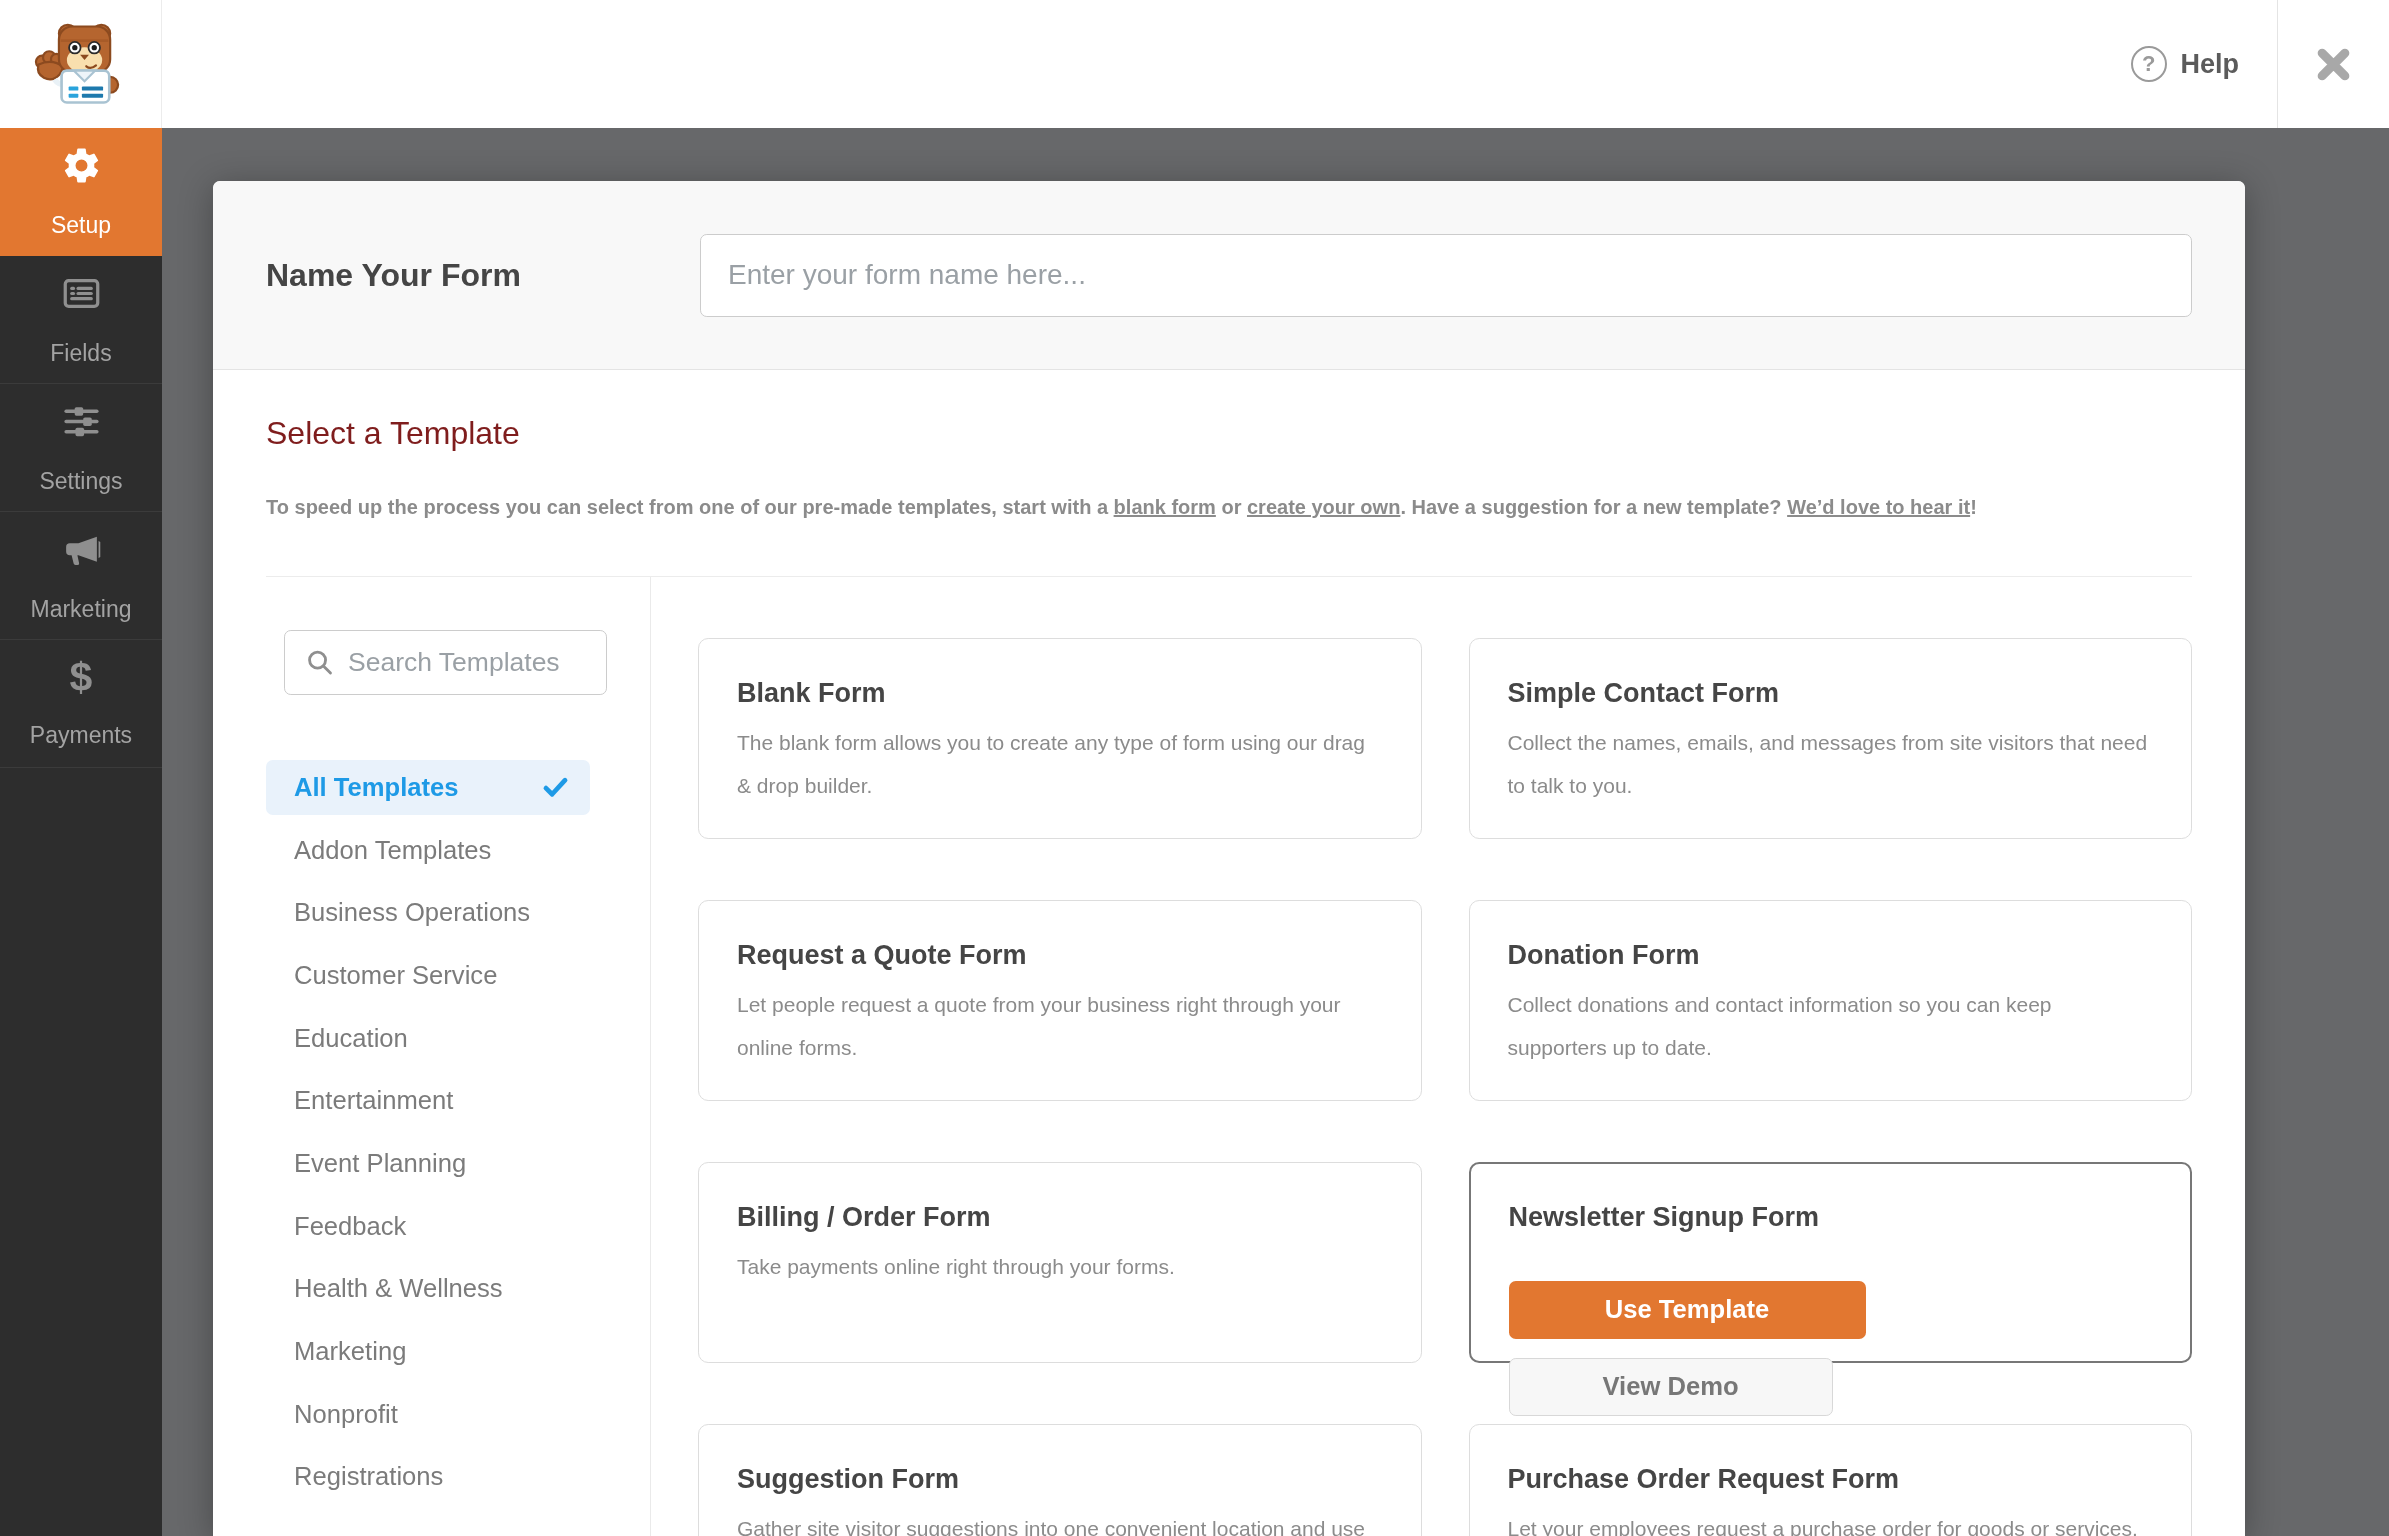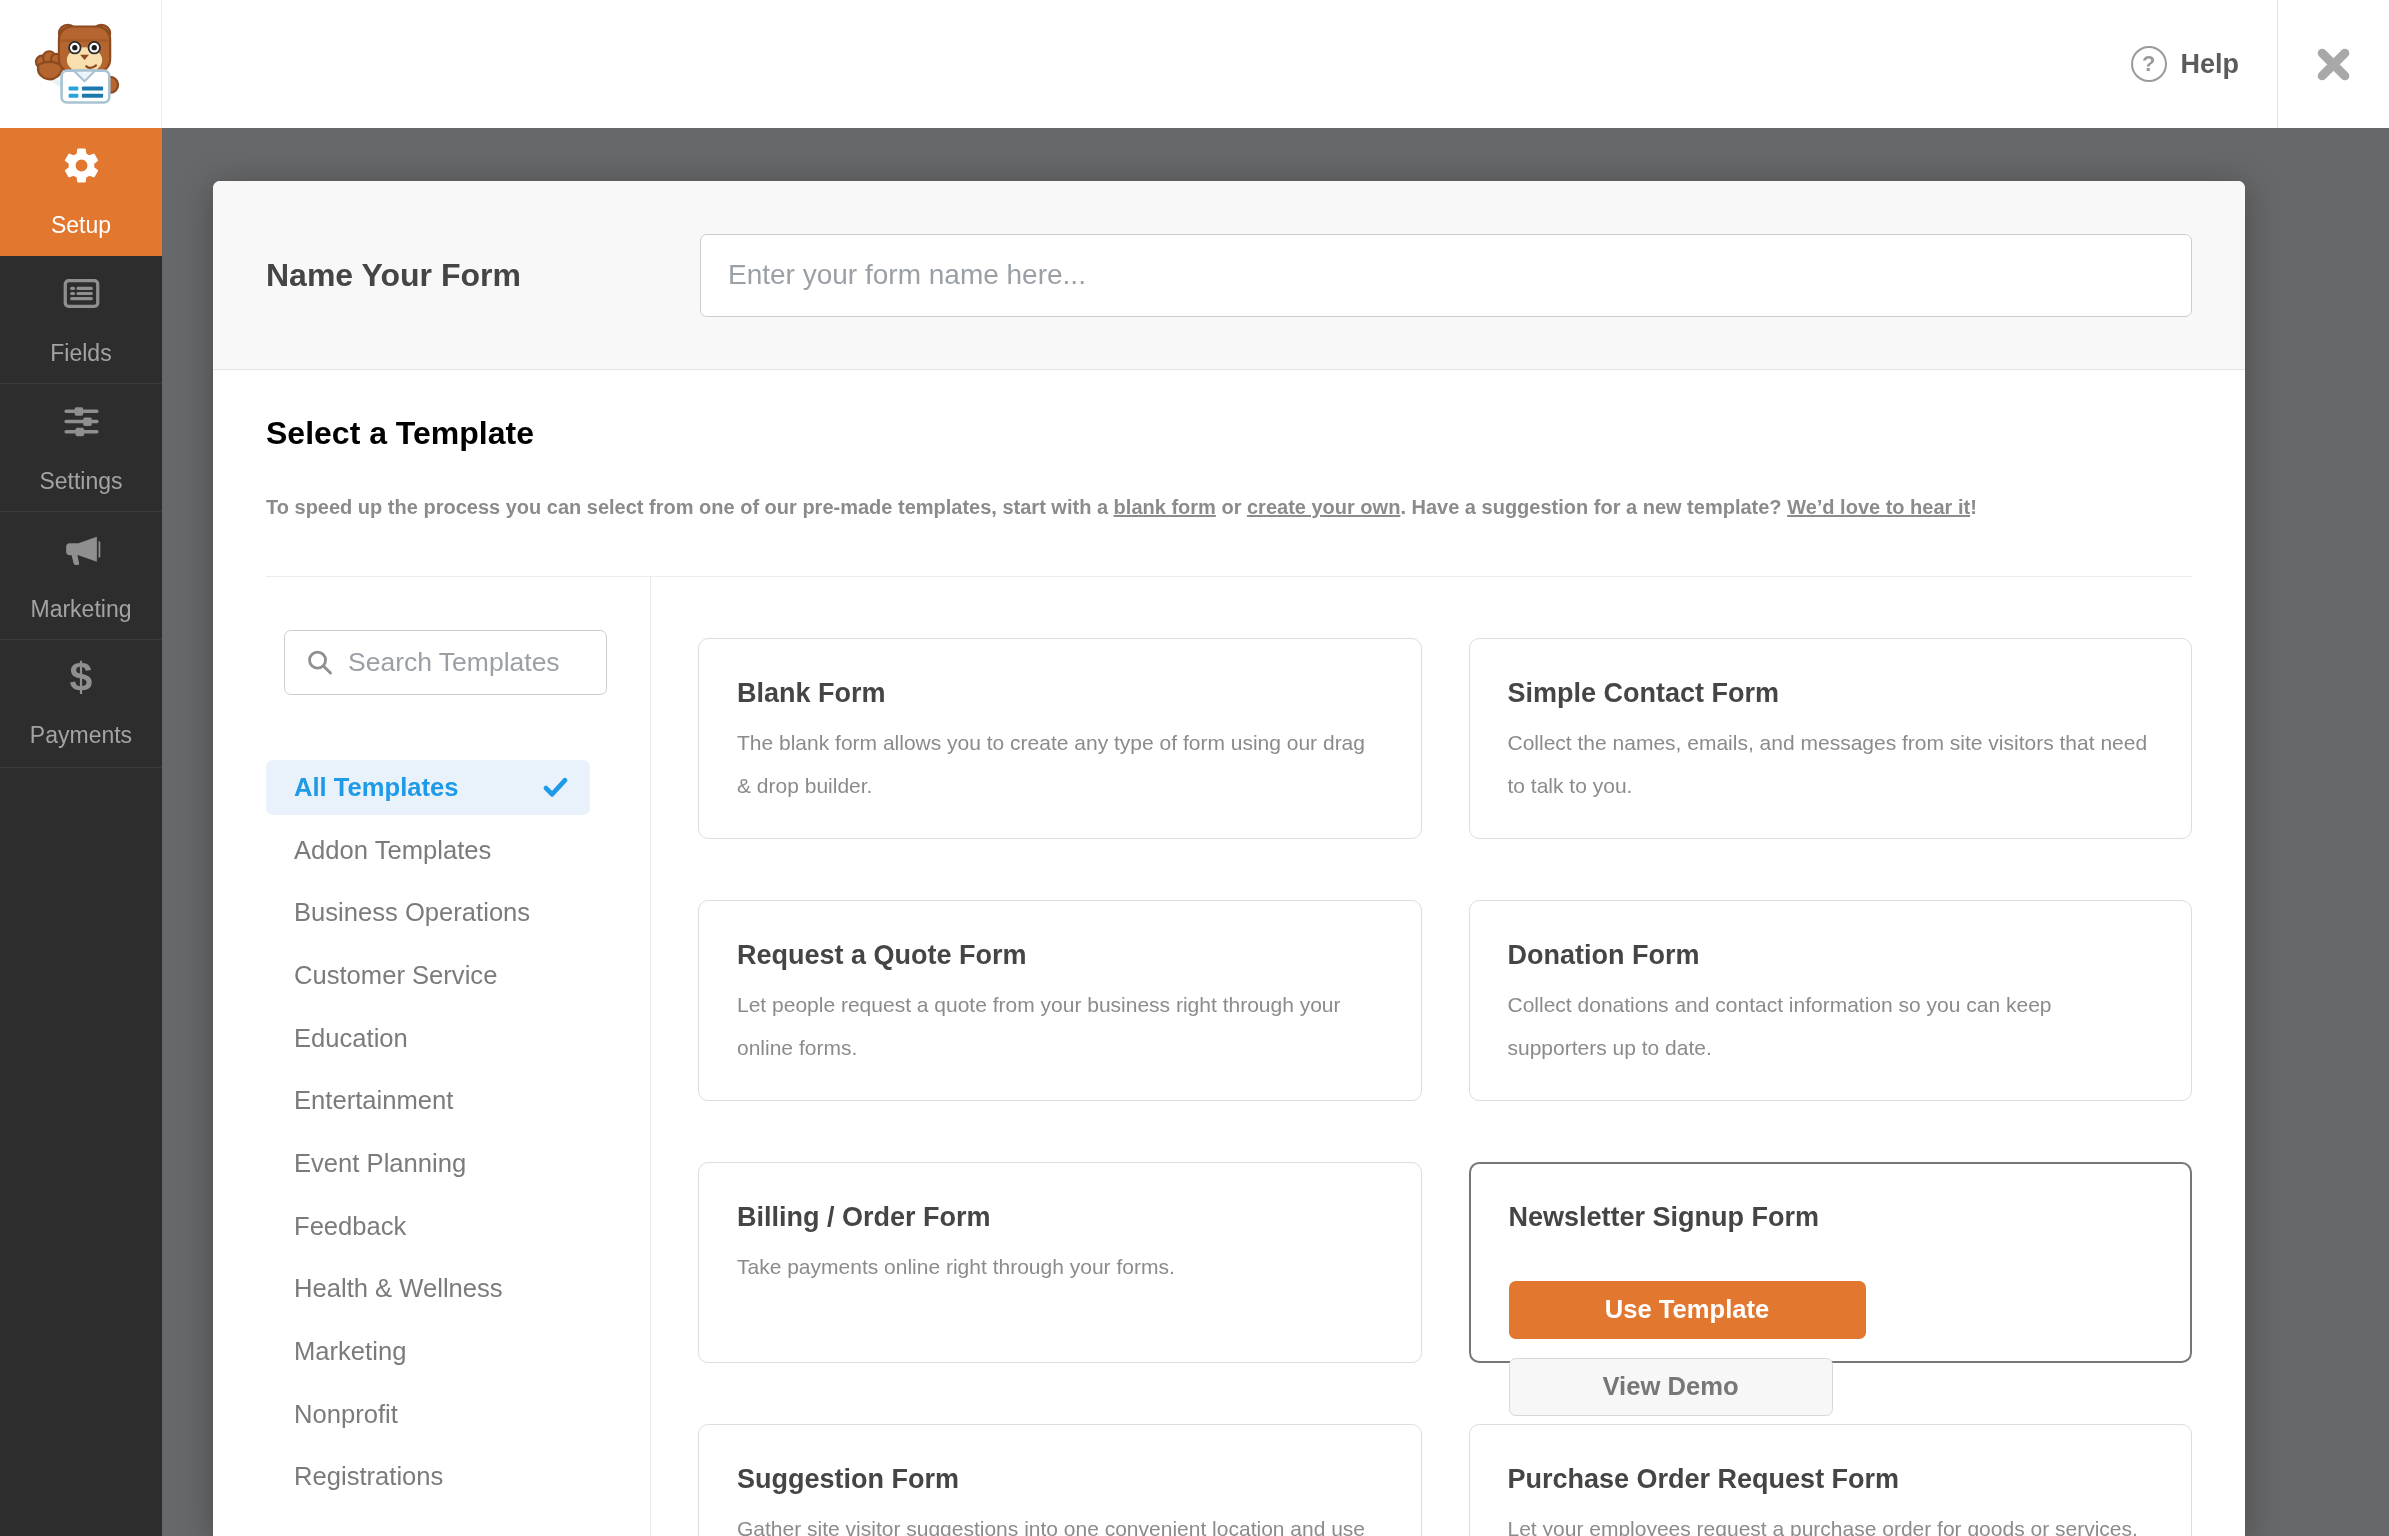--- a/index.html
+++ b/index.html
@@ -38,21 +38,21 @@
            border-radius:6.8px 6.8px 0 0; box-shadow:0 5.1px 34px rgba(0,0,0,0.3); overflow:hidden; z-index:15; }
 
   .name-section { height:189px; background:#f8f8f8; border-bottom:0.9px solid #e4e4e4; border-radius:6.8px 6.8px 0 0;
                   display:flex; align-items:center; padding:0 53px; }
   .name-label { font-size:32px; font-weight:bold; color:#454545; width:434px; flex:none; }
   .name-input { flex:1; height:83px; border:1.7px solid #cccccc; border-radius:6.8px; font-size:28px; padding:0 27px;
                 color:#444; background:#fff; outline:none; font-family:inherit; }
   .name-input::placeholder { color:#9aa0a5; }
 
   .content { padding:0 53px; }
-  .section-title { margin-top:44px; font-size:32px; font-weight:bold; color:#000000; line-height:38px; }
+  .section-title { margin-top:44px; font-size:32px; font-weight:normal; color:#7f1d1d; line-height:38px; }
   .section-desc { margin-top:38px; font-size:20px; color:#8b8b8b; line-height:35px;font-weight:bold; }
   .section-desc .tlink { color:#8b8b8b; text-decoration:underline; cursor:pointer; }
   .rule { margin-top:51px; height:0.9px; background:#ececec; }
 
   .body-row { display:flex; align-items:stretch; }
   .left-panel { width:385px; flex:none; border-right:1.7px solid #eaeaea; padding-top:53px; min-height:977px; }
 
   .search-box { position:relative; width:323px; height:65px; border:1.7px solid #cccccc; border-radius:6.8px; background:#fff;margin-left:18px; }
   .search-box svg { position:absolute; left:19px; top:50%; transform:translateY(-50%); width:31px; height:31px; color:#8f8f8f; }
   .search-input { width:100%; height:100%; border:none; outline:none; background:transparent; padding:0 17px 0 63px;

